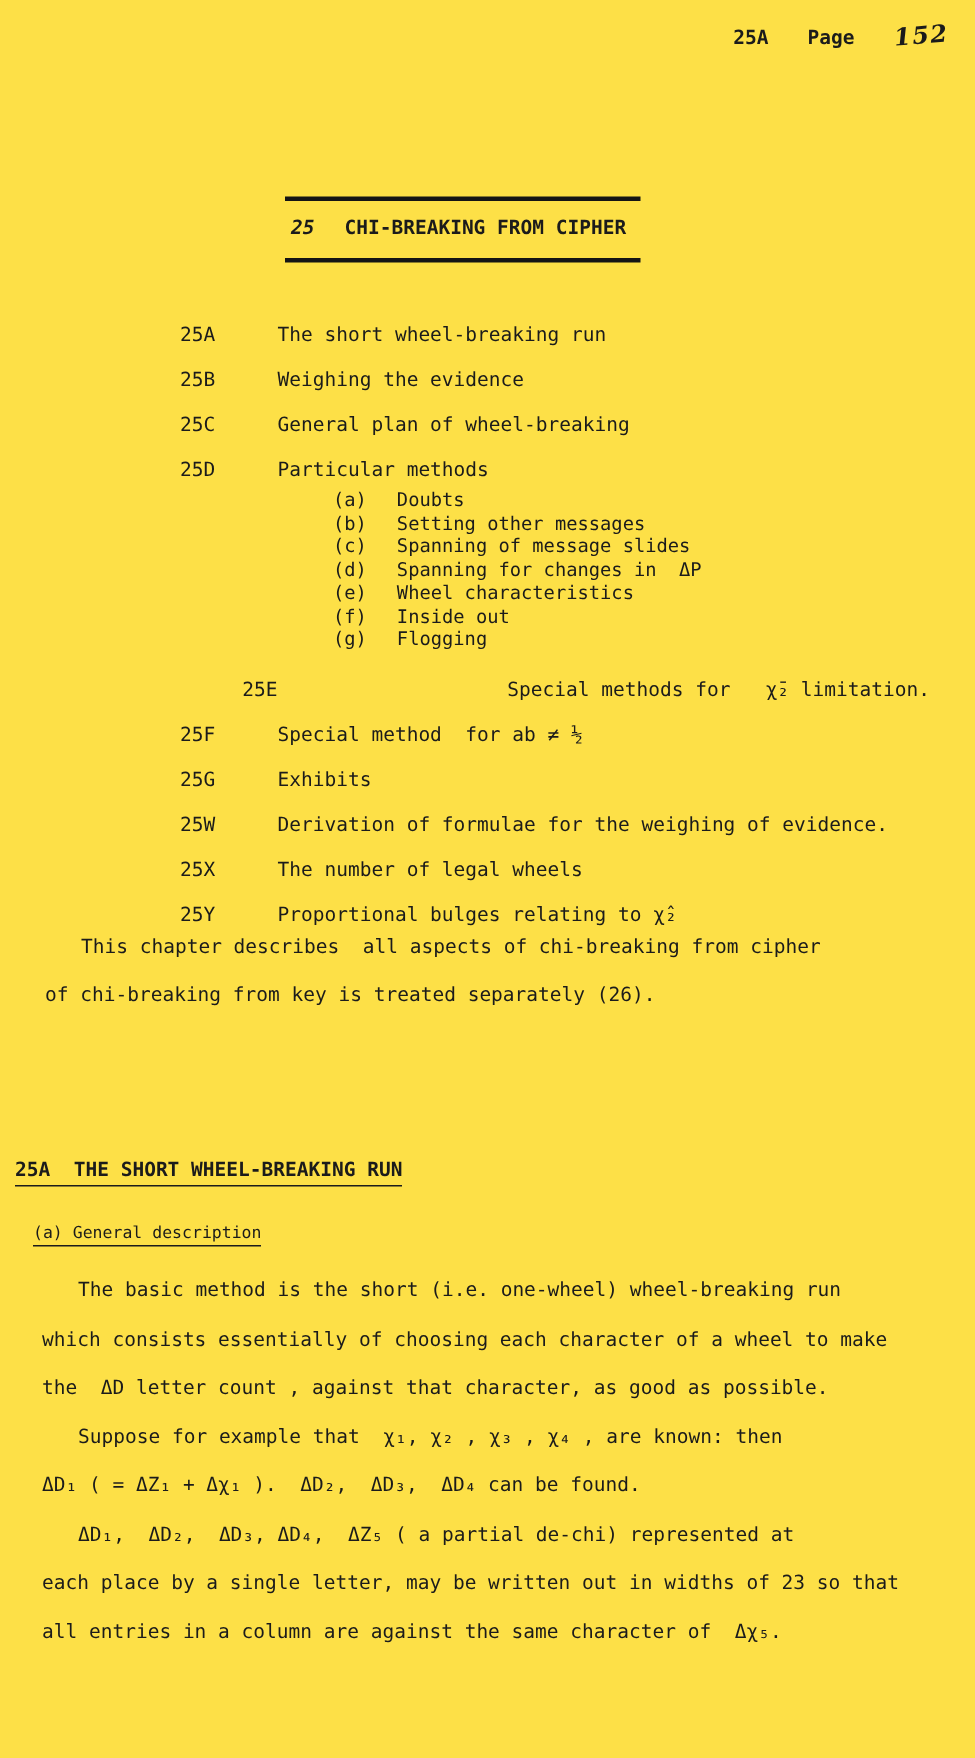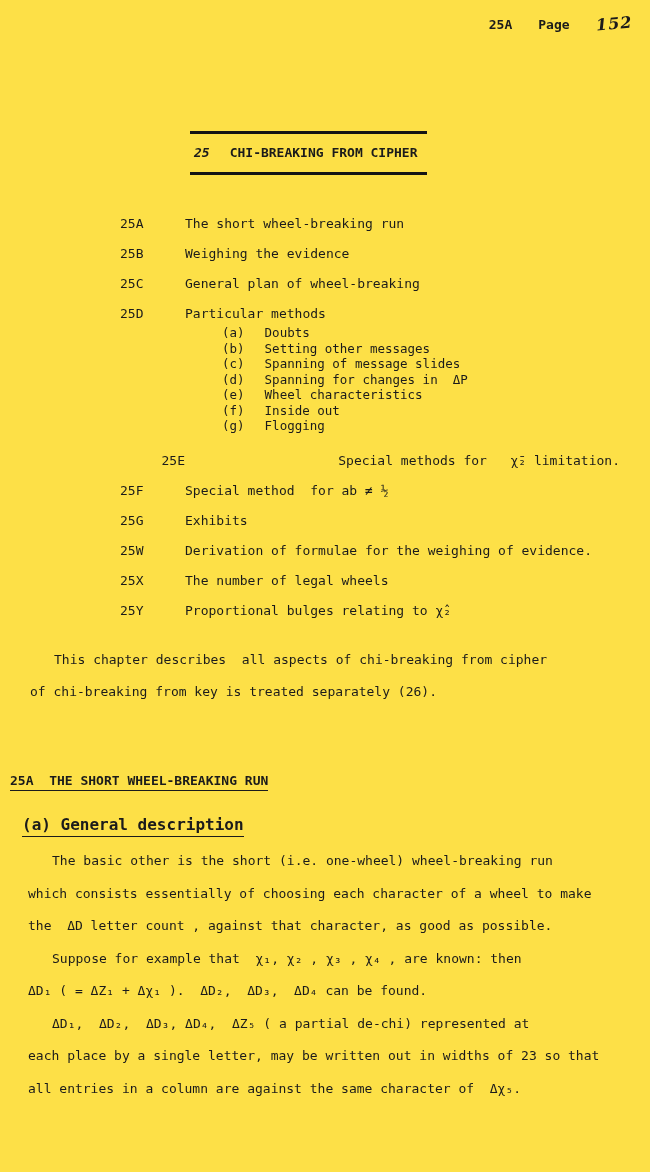--- a/index.html
+++ b/index.html
@@ -45,32 +45,32 @@
   .toc{position:absolute; top:215px; left:120px; width:500px; font-size:13px;}
   .toc-row{display:flex; margin-bottom:12px; line-height:18px;}
   .toc-num{width:65px; flex:0 0 65px;}
   .toc-label{flex:1;}
   .toc-row.tight{margin-bottom:2px;}
   .sub-list{margin:0 0 14px 0; padding-left:102px; line-height:15.5px; font-size:12.5px;}
   .sub-row{display:flex; gap:20px;}
   .gap-before{margin-top:18px;text-align:right;}
 
   
-  .intro{position:absolute; top:644px; left:30px; width:600px;
+  .intro{position:absolute; top:616px; left:30px; width:600px;
          font-size:13px; line-height:32px;}
   .indent{padding-left:24px;}
 
   
   .section-heading{
     position:absolute; top:773px; left:10px;
     font-size:13px; font-weight:bold;
   }
   .subsection-heading{
     position:absolute; top:815px; left:22px;
-    font-size:16px; font-weight:bold;
+    font-size:11px; font-weight:normal;
   }
   .uline{border-bottom:1.6px solid #1b1b1b; padding-bottom:2px;}
 
   
   .body-block{position:absolute; top:845px; left:28px; width:605px;
               font-size:13px; line-height:32.5px;}
 </style>
 </head>
 <body>
 
@@ -169,21 +169,21 @@
 
   <div class="section-heading">
     <span class="uline pre">25A  THE SHORT WHEEL-BREAKING RUN</span>
   </div>
 
   <div class="subsection-heading">
     <span class="uline pre">(a) General description</span>
   </div>
 
   <div class="body-block">
-    <div class="pre indent">The basic other is the short (i.e. one-wheel) wheel-breaking run</div>
+    <div class="pre indent">The basic method is the short (i.e. one-wheel) wheel-breaking run</div>
     <div class="pre">which consists essentially of choosing each character of a wheel to make</div>
     <div class="pre">the  ΔD letter count , against that character, as good as possible.</div>
     <div class="pre indent">Suppose for example that  χ₁, χ₂ , χ₃ , χ₄ , are known: then</div>
     <div class="pre">ΔD₁ ( = ΔZ₁ + Δχ₁ ).  ΔD₂,  ΔD₃,  ΔD₄ can be found.</div>
     <div class="pre indent">ΔD₁,  ΔD₂,  ΔD₃, ΔD₄,  ΔZ₅ ( a partial de-chi) represented at</div>
     <div class="pre">each place by a single letter, may be written out in widths of 23 so that</div>
     <div class="pre">all entries in a column are against the same character of  Δχ₅.</div>
   </div>
 
 </div>

